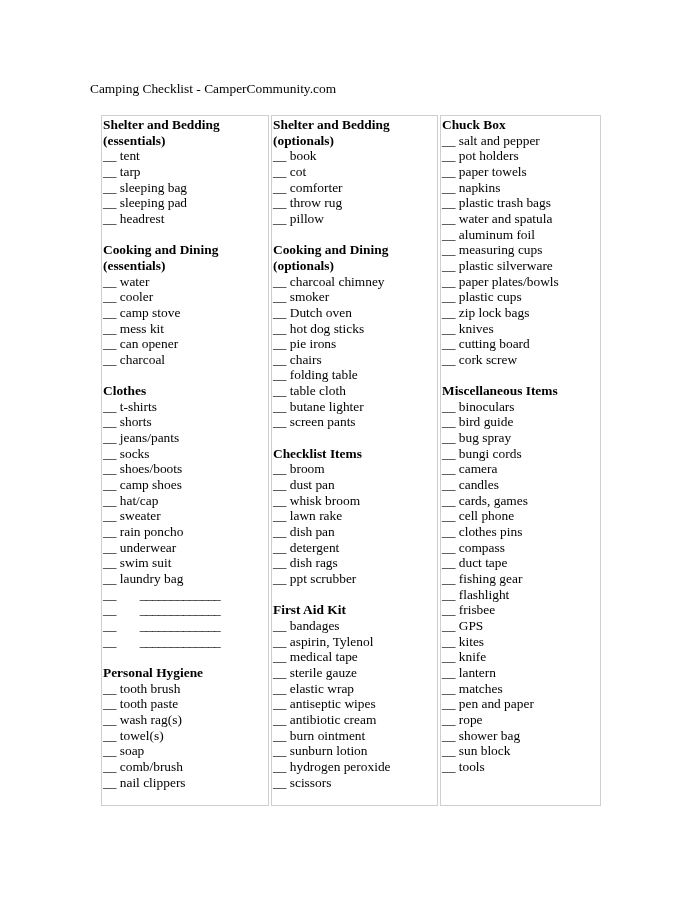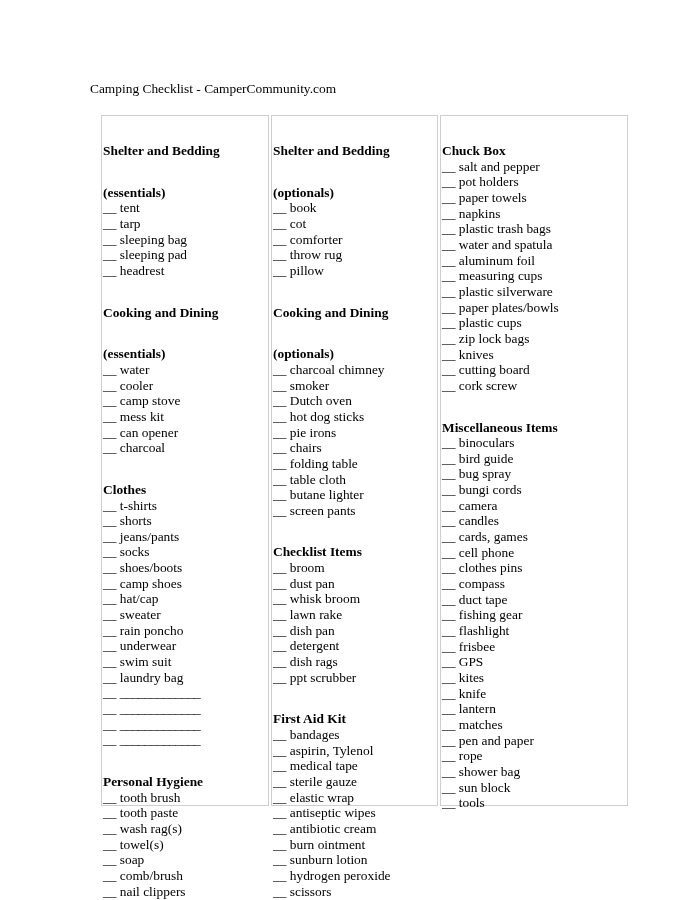--- a/index.html
+++ b/index.html
@@ -20,26 +20,26 @@
     }
     .cell {
       border: 1px solid #cfcfcf;
       box-sizing: border-box;
       height: 691px;
       padding: 1px 0 0 1px;
       line-height: 15.65px;
     }
     .c1 { width: 168px; }
     .c2 { width: 167px; }
-    .c3 { width: 188px; }
+    .c3 { width: 161px; }
     .section { margin: 0; }
     .section + .section { margin-top: 15.65px; }
-    .heading { font-weight: bold; white-space: nowrap; display: block; margin-top: 26px; }
+    .heading { font-weight: bold; white-space: nowrap; display: block; }
     .item { white-space: nowrap; display: block; }
-    .blank { letter-spacing: -0.5px; }
+    .blank { letter-spacing: -0.5px; margin-left: 20px; }
   </style>
 </head>
 <body>
 
 <div class="title">Camping Checklist - CamperCommunity.com</div>
 
 <div class="grid">
   <div class="cell c1">
       <div class="section">
         <span class="heading">Shelter and Bedding</span>

